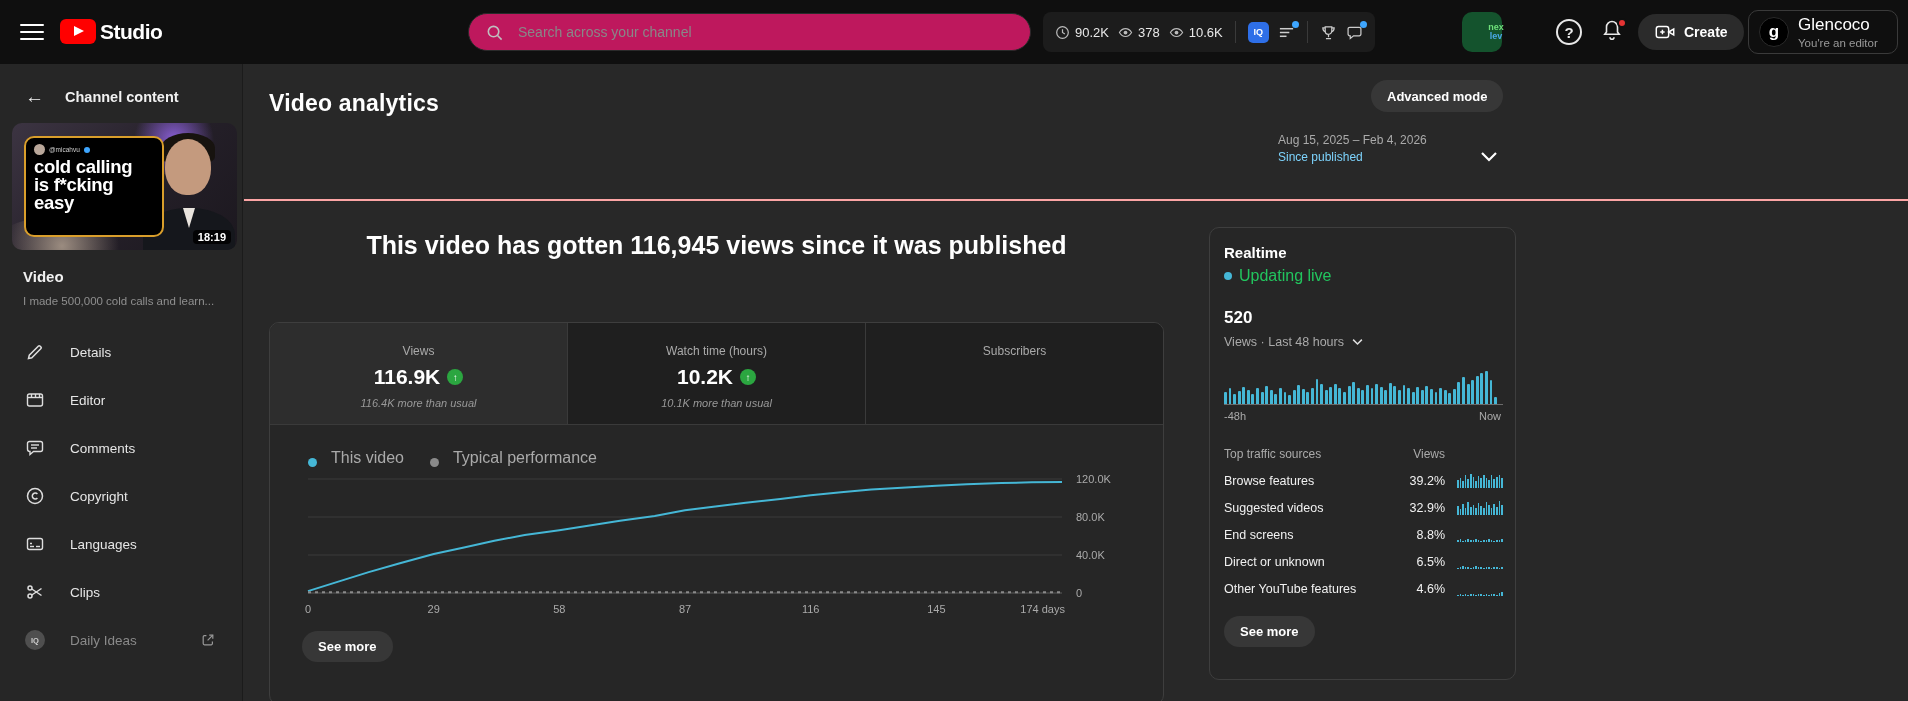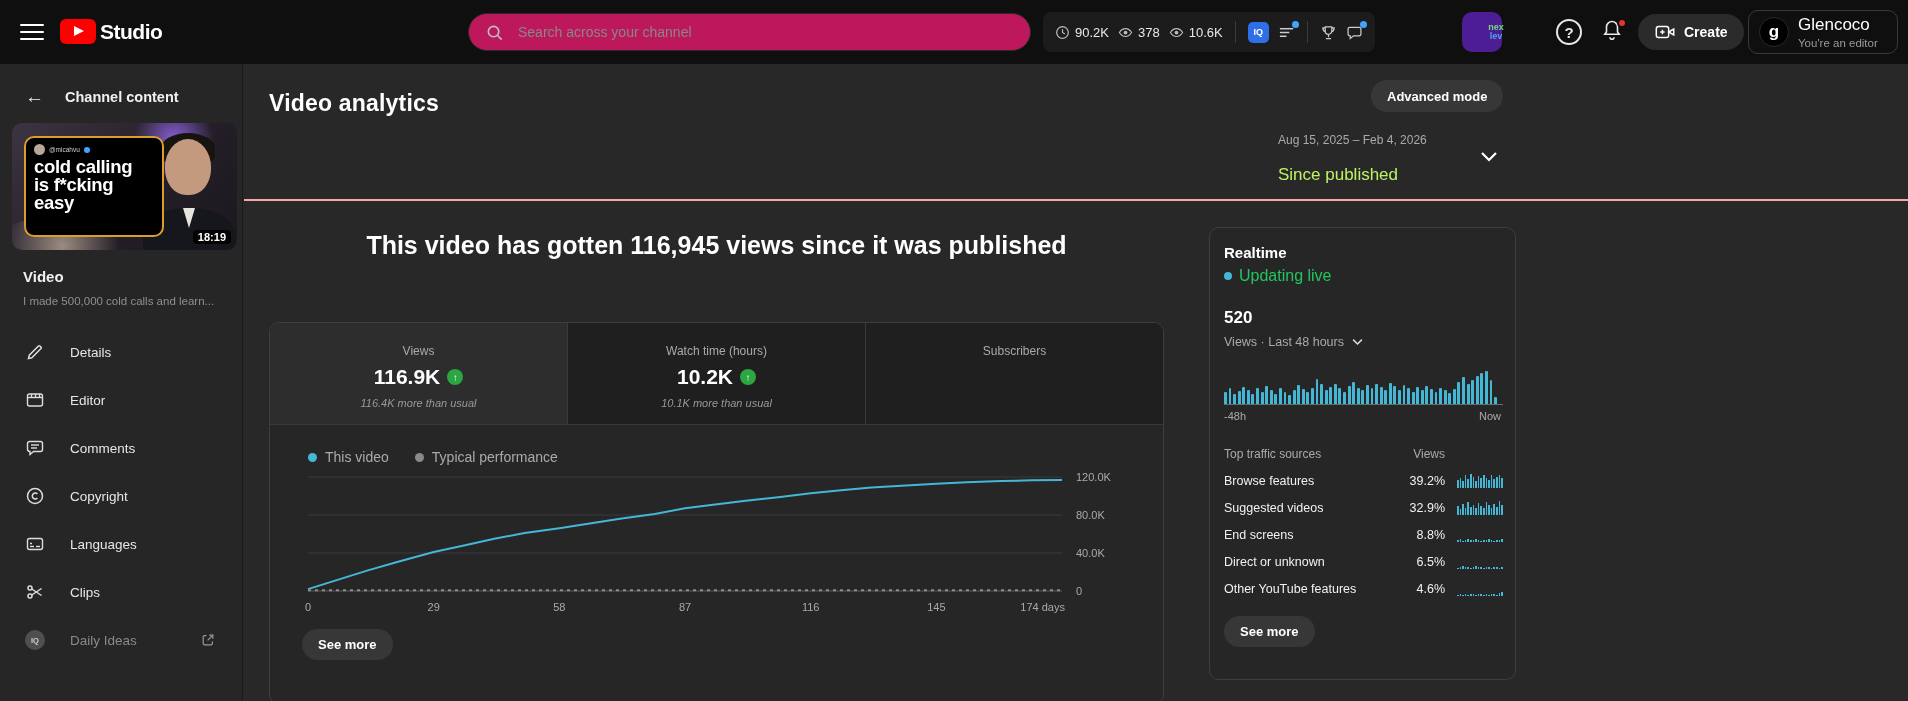--- a/index.html
+++ b/index.html
@@ -19,21 +19,21 @@
   .searchbar input { flex:1; background:transparent; border:none; outline:none; color:#eee; font-size:14px; margin-left:14px; font-family:"Liberation Sans",sans-serif; }
   .searchbar input::placeholder { color:#888; }
 
   .stats-chip { position:absolute; left:1043px; top:12px; height:40px; background:#1c1c1c; border-radius:8px; display:flex; align-items:center; padding:0 12px; gap:9px; }
   .stat-item { display:flex; align-items:center; gap:5px; font-size:13px; color:#e8e8e8; }
   .chip-div { width:1px; height:22px; background:#3a3a3a; margin:0 3px; }
   .vidiq-badge { width:21px; height:21px; border-radius:5px; background:var(--vidiq); color:#fff; font-size:9px; font-weight:bold; display:flex; align-items:center; justify-content:center; cursor:pointer; }
   .icon-wrap { position:relative; display:flex; align-items:center; cursor:pointer; }
   .blue-dot { position:absolute; top:-3px; right:-4px; width:7px; height:7px; border-radius:50%; background:var(--noteblue); }
 
-  .ext-icon { position:absolute; left:1462px; top:12px; width:40px; height:40px; border-radius:10px; background:#4c1d95; display:flex; flex-direction:column; align-items:center; justify-content:center; line-height:0.95; cursor:pointer;padding-left:28px; }
+  .ext-icon { position:absolute; left:1462px; top:12px; width:40px; height:40px; border-radius:10px; background:#14532d; display:flex; flex-direction:column; align-items:center; justify-content:center; line-height:0.95; cursor:pointer;padding-left:28px; }
   .ext-icon .l1 { color:#6ee07a; font-size:9px; font-weight:bold; }
   .ext-icon .l2 { color:#4aa8e8; font-size:9px; font-weight:bold; }
 
   .help-btn { position:absolute; left:1556px; top:19px; width:26px; height:26px; border:2px solid #e8e8e8; border-radius:50%; display:flex; align-items:center; justify-content:center; font-size:15px; font-weight:bold; color:#e8e8e8; cursor:pointer; }
   .bell { position:absolute; left:1600px; top:18px; width:28px; height:28px; cursor:pointer; }
   .red-dot { position:absolute; top:0; right:1px; width:10px; height:10px; border-radius:50%; background:var(--alertred); border:2px solid #0f0f0f; }
   .create-btn { position:absolute; left:1638px; top:14px; height:36px; border-radius:18px; background:#2b2b2b; display:flex; align-items:center; gap:8px; padding:0 16px; cursor:pointer; border:none; color:#fff; font-size:14px; font-weight:bold; font-family:"Liberation Sans",sans-serif; }
   .account-box { position:absolute; left:1748px; top:10px; width:150px; height:44px; border:1px solid #3a3a3a; border-radius:10px; display:flex; align-items:center; gap:9px; padding:0 10px; cursor:pointer; }
   .g-avatar { width:30px; height:30px; border-radius:50%; background:#000; border:1px solid #2a2a2a; color:#fff; font-size:17px; font-weight:bold; display:flex; align-items:center; justify-content:center; }
   .acct-name { font-size:17px; color:#fff; }
@@ -76,38 +76,38 @@
   
   .main { position:absolute; left:244px; top:64px; right:0; bottom:0; background:#282828; }
   .main-header { position:relative; height:137px; border-bottom:2px solid #fca5a5; }
   .page-title { position:absolute; left:25px; top:26px; font-size:23px; font-weight:bold; color:#fff; letter-spacing:0.2px; }
   .adv-btn { position:absolute; left:1127px; top:16px; height:32px; border-radius:16px; background:#373737; border:none; color:#fff; font-size:13px; font-weight:bold; padding:0 16px; cursor:pointer; font-family:"Liberation Sans",sans-serif; }
   .tabs { position:absolute; left:25px; bottom:0; display:flex; gap:32px; }
   .tab { height:48px; display:flex; align-items:center; font-size:13.5px; font-weight:bold; color:#9a9a9a; letter-spacing:0.3px; cursor:pointer; border-bottom:3px solid transparent; padding-bottom:0; }
   .tab.active { color:#fff; border-bottom-color:#fff; }
   .date-sel { position:absolute; left:1034px; top:69px; cursor:pointer; }
   .date-range { font-size:12px; color:#aaa; }
-  .date-mode { font-size:17px; color:#bef264; margin-top:18px; }
+  .date-mode { font-size:12px; color:#7dd3fc; margin-top:3px; }
   .date-chevron { position:absolute; left:1233px; top:80px; cursor:pointer; }
 
   .main-body { position:relative; }
   .headline { position:absolute; left:25px; top:30px; width:895px; text-align:center; font-size:25px; font-weight:bold; color:#fff; }
 
   .acard { position:absolute; left:25px; top:121px; width:895px; height:383px; background:#262626; border:1px solid #3e3e3e; border-radius:10px; }
   .metrics { display:flex; height:102px; border-bottom:1px solid #3a3a3a; }
   .metric { flex:1; background:#1f1f1f; text-align:center; padding-top:21px; border-right:1px solid #3a3a3a; cursor:pointer; }
   .metric:last-child { border-right:none; border-radius:0 9px 0 0; }
   .metric.selected { background:#2d2d2d; border-radius:9px 0 0 0; }
   .m-label { font-size:12px; color:#aaa; }
   .m-value { margin-top:7px; font-size:21px; font-weight:bold; color:#fff; display:flex; align-items:center; justify-content:center; gap:7px; }
   .up-badge { width:16px; height:16px; border-radius:50%; background:var(--green); color:#fff; font-size:10px; font-weight:bold; display:flex; align-items:center; justify-content:center; }
   .m-note { margin-top:8px; font-size:11px; font-style:italic; color:#999; }
 
   .legend { margin:24px 0 0 38px; display:flex; gap:26px; align-items:center; }
-  .l-item { display:flex; align-items:center; gap:8px; font-size:14px; color:#aaa; }
+  .l-item { display:flex; align-items:flex-end; gap:14px; font-size:16px; color:#aaa; }
   .l-dot { width:9px; height:9px; border-radius:50%; }
 
   .see-more { height:31px; border-radius:16px; background:#373737; border:none; color:#fff; font-size:13px; font-weight:bold; padding:0 16px; cursor:pointer; font-family:"Liberation Sans",sans-serif; }
   .acard .see-more { margin:10px 0 0 32px; }
 
   
   .rcard { position:absolute; left:965px; top:26px; width:307px; height:453px; background:#262626; border:1px solid #3e3e3e; border-radius:10px; padding:16px 14px 0; }
   .rt-title { font-size:15px; font-weight:bold; color:#fff; }
   .rt-status { display:flex; align-items:center; gap:7px; margin-top:6px; }
   .live-dot { width:8px; height:8px; border-radius:50%; background:var(--accent); }

